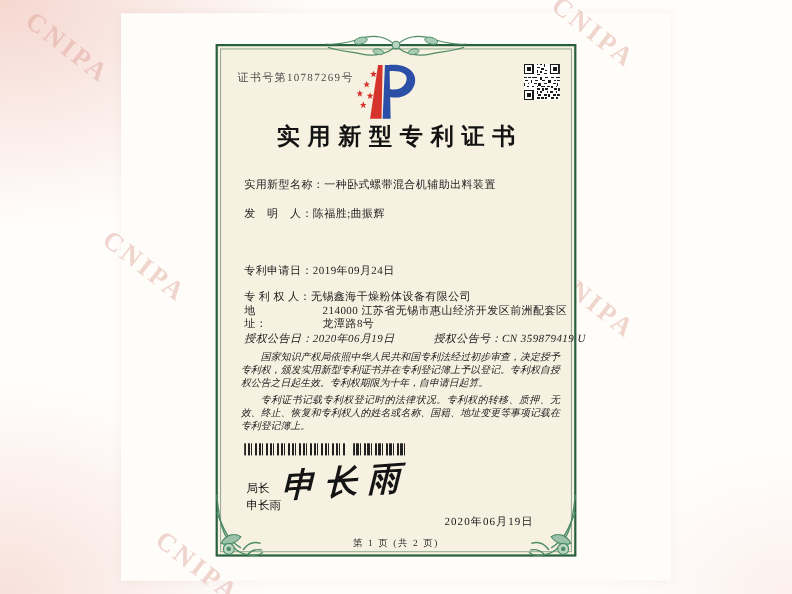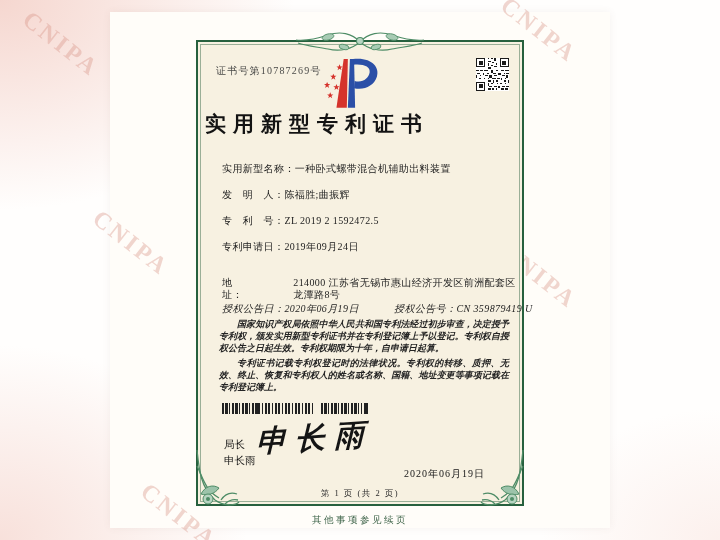--- a/index.html
+++ b/index.html
@@ -55,38 +55,38 @@
   .corner.right{ right:-3px; transform:scaleX(-1); }
 
   .certno{
     position:absolute; left:18px; top:22px; font-size:10px; letter-spacing:1.2px;
     color:#4a4a48; white-space:nowrap;
   }
   .logo{ position:absolute; left:122px; top:14px; }
   .qr{ position:absolute; right:13px; top:16px; }
 
   .title{
-    position:absolute; top:68px; width:100%; 
+    position:absolute; top:68px; width:100%; text-align:center;
     font-size:21px; font-weight:bold; letter-spacing:7px; text-indent:7px; color:#131313;
     white-space:nowrap;
   }
 
   .frow{ position:absolute; left:24px; font-size:10px; color:#1d1d1d;
          letter-spacing:.4px; white-space:nowrap; line-height:13px; }
   .r1{ top:120px } .r2{ top:146px } .r3{ top:172px } .r4{ top:198px } .r5{ top:222px }
   .r6{ top:235px; display:flex; white-space:normal; line-height:12px; }
   .r6 .val{ width:232px;margin-left:20px; }
   .r7{ top:260px; width:292px;font-style:italic; }
   .r7 .pair2{ position:absolute; left:172px; top:0; }
 
   .paras{
     position:absolute; left:21px; width:290px; top:276px;
     font-size:9px; line-height:12px; font-style:italic; color:#242424;
   }
-  .paras p{ text-indent:2em; text-align:justify; margin-bottom:3px;font-weight:bold; }
+  .paras p{ text-indent:2em; text-align:justify; margin-bottom:3px; }
 
   .barcode{ position:absolute; left:24px; top:361px; display:flex; gap:7px; height:11px; }
   .barcode i{
     display:block; height:11px;
     background:repeating-linear-gradient(90deg,
       #222 0 1.5px, transparent 1.5px 3px,
       #222 3px 5.5px, transparent 5.5px 6.5px,
       #222 6.5px 7.5px, transparent 7.5px 10px);
   }
   .bseg1{ width:92px; } .bseg2{ width:48px; }
@@ -193,25 +193,25 @@
     </svg>
 
     <div class="title">实用新型专利证书</div>
 
     <div class="frow r1">
       <span class="lab">实用新型名称：</span><span class="val">一种卧式螺带混合机辅助出料装置</span>
     </div>
     <div class="frow r2">
       <span class="lab">发　明　人：</span><span class="val">陈福胜;曲振辉</span>
     </div>
-    <div class="frow r3">
-      <span class="lab">专　利　号：</span><span class="val">ZL 2019 2 1592472.5</span>
-    </div>
     <div class="frow r4">
       <span class="lab">专利申请日：</span><span class="val">2019年09月24日</span>
+    </div>
+    <div class="frow r5">
+      <span class="lab">专 利 权 人：</span><span class="val">无锡鑫海干燥粉体设备有限公司</span>
     </div>
     <div class="frow r6">
       <span class="lab">地　　址：</span>
         <span class="val">214000 江苏省无锡市惠山经济开发区前洲配套区龙潭路8号</span>
     </div>
     <div class="frow r7">
       <span>授权公告日：</span><span>2020年06月19日</span>
       <span class="pair2">
         <span>授权公告号：</span><span>CN 359879419 U</span>
       </span>
@@ -230,15 +230,14 @@
     <div class="signer">
       <div>局长</div>
       <div>申长雨</div>
     </div>
     <div class="sig">申长雨</div>
     <div class="issue-date">2020年06月19日</div>
 
     <div class="pageno">第 1 页 (共 2 页)</div>
   </div>
 
-  <div class="note">其他事项参见续页</div>
 
 </div>
 
 </body></html>

